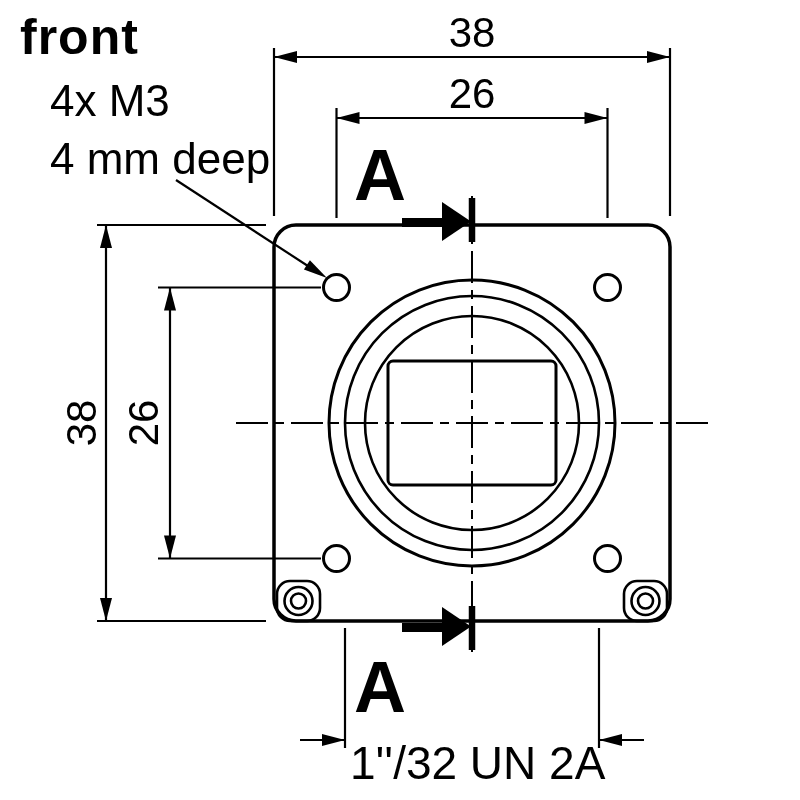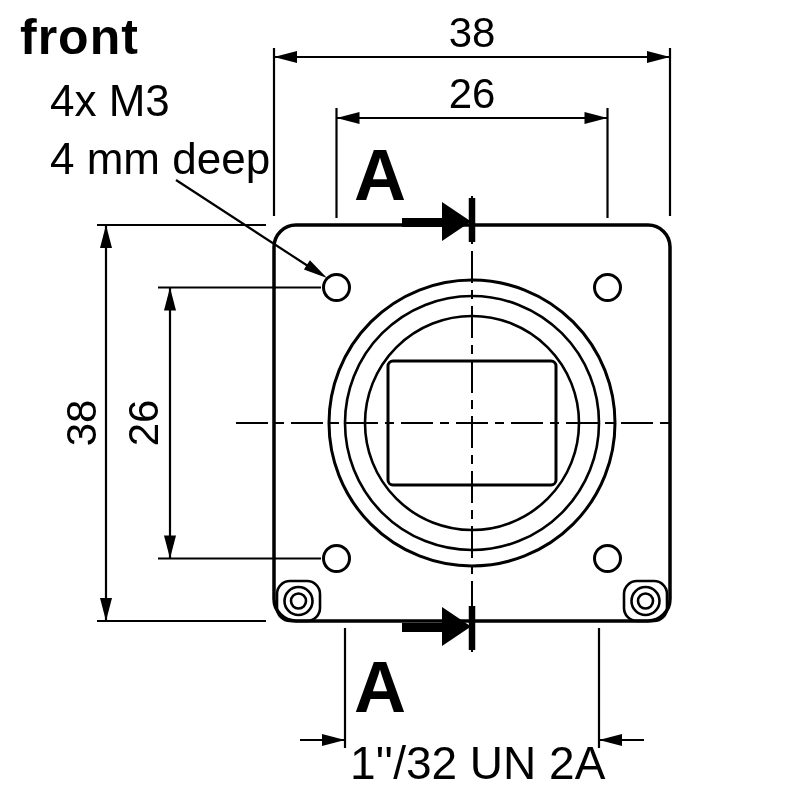--- a/index.html
+++ b/index.html
@@ -1,16 +1,16 @@
 <!DOCTYPE html>
 <html><head>
 <meta charset="utf-8">
 <style>
   html,body{margin:0;padding:0;background:#ffffff;}
-  .sheet{width:672px;height:800px;position:relative;background:#ffffff;overflow:hidden;}
+  .sheet{width:800px;height:800px;position:relative;background:#ffffff;overflow:hidden;}
   svg{display:block;}
   .ln{stroke:#000000;fill:none;stroke-linecap:butt;}
   .part{stroke-width:3.5;}
   .circ{stroke-width:3;}
   .circ2{stroke-width:2.6;}
   .dim{stroke-width:2.2;}
   .cl{stroke:#000000;stroke-width:2;fill:none;stroke-dasharray:32 7 9 7;}
   .fillb{fill:#000000;stroke:none;}
   .seccut{stroke:#000000;stroke-width:6.5;fill:none;}
   text{font-family:"Liberation Sans","DejaVu Sans",sans-serif;fill:#000000;}

